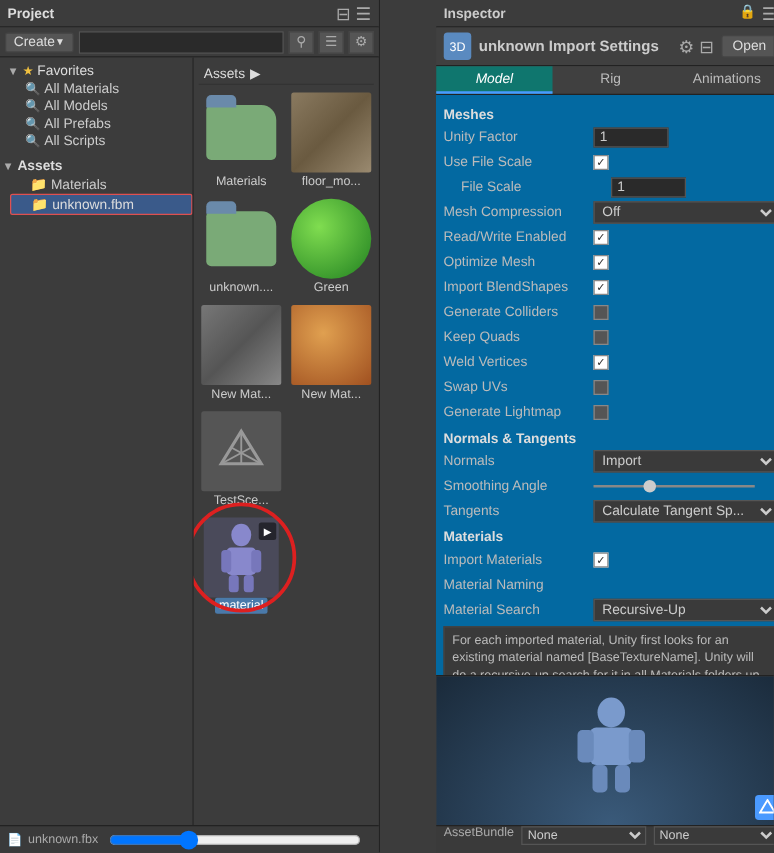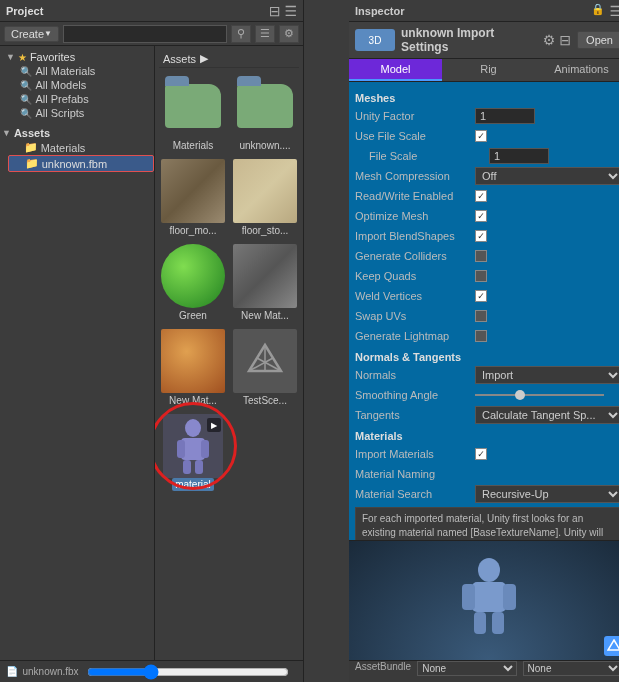--- a/index.html
+++ b/index.html
@@ -66,28 +66,28 @@
     .fbx-label { display: flex; align-items: center; gap: 4px; color: #aaa; font-size: 10px; }
     .zoom-slider { flex: 1; margin: 0 8px; }
 
     
     .inspector-panel { width: 279px; display: flex; flex-direction: column; background: #3c3c3c; margin-left: 45px; }
     .inspector-header { background: #3c3c3c; border-bottom: 1px solid #222; padding: 3px 6px; display: flex; align-items: center; height: 22px; }
     .inspector-title { color: #ccc; font-size: 11px; font-weight: bold; }
     .inspector-icons { display: flex; gap: 4px; margin-left: auto; }
 
     .import-settings-bar { background: #404040; border-bottom: 1px solid #222; padding: 4px 6px; display: flex; align-items: center; gap: 6px; }
-    .import-icon { width: 40px; height: 22px; background: #5a8ac0; border-radius: 3px; display: flex; align-items: center; justify-content: center; color: #fff; font-size: 14px; }
+    .import-icon { width: 22px; height: 22px; background: #5a8ac0; border-radius: 3px; display: flex; align-items: center; justify-content: center; color: #fff; font-size: 14px; }
     .import-title { color: #ccc; font-size: 12px; font-weight: bold; flex: 1; }
     .open-btn { background: #555; color: #ddd; border: 1px solid #444; padding: 2px 8px; font-size: 11px; cursor: pointer; border-radius: 2px; }
     .settings-icons { display: flex; gap: 4px; }
 
     .inspector-tabs { display: flex; background: #404040; border-bottom: 1px solid #222; }
     .tab { flex: 1; text-align: center; padding: 4px; color: #bbb; font-size: 11px; cursor: pointer; border-bottom: 2px solid transparent; }
-    .tab.active { color: #fff; border-bottom: 2px solid #4a9aff; background: #6d28d9; }
+    .tab.active { color: #fff; border-bottom: 2px solid #4a9aff; background: #0f766e; font-style: italic; }
 
     .inspector-body { flex: 1; overflow-y: auto; background: #0369a1; padding: 4px 6px; }
 
     .section-header { color: #ddd; font-size: 11px; font-weight: bold; margin: 6px 0 3px 0; }
     .prop-row { display: flex; align-items: center; margin: 2px 0; min-height: 18px; }
     .prop-label { color: #bbb; font-size: 11px; width: 120px; flex-shrink: 0; }
     .prop-input { background: #2a2a2a; border: 1px solid #555; color: #ccc; font-size: 11px; padding: 1px 4px; width: 60px; }
     .prop-select { background: #3a3a3a; border: 1px solid #555; color: #ccc; font-size: 11px; padding: 1px 2px; flex: 1; cursor: pointer; }
     .checkbox { width: 12px; height: 12px; border: 1px solid #888; background: #fff; display: inline-flex; align-items: center; justify-content: center; cursor: pointer; flex-shrink: 0; }
     .checkbox.checked::after { content: '✓'; font-size: 9px; color: #333; }
@@ -192,36 +192,30 @@
         <div class="assets-grid">
 
           <div class="asset-item">
             <div class="asset-thumb">
               <div class="folder-thumb" style="background:#7aaa77;"></div>
             </div>
             <span class="asset-label">Materials</span>
           </div>
           <div class="asset-item">
             <div class="asset-thumb">
+              <div class="tex-floor-mo"></div>
+            </div>
+            <span class="asset-label">floor_mo...</span>
+          </div>
+
+          <div class="asset-item">
+            <div class="asset-thumb">
               <div class="folder-thumb" style="background:#7aaa77;"></div>
             </div>
             <span class="asset-label">unknown....</span>
-          </div>
-
-          <div class="asset-item">
-            <div class="asset-thumb">
-              <div class="tex-floor-mo"></div>
-            </div>
-            <span class="asset-label">floor_mo...</span>
-          </div>
-          <div class="asset-item">
-            <div class="asset-thumb">
-              <div class="tex-floor-st"></div>
-            </div>
-            <span class="asset-label">floor_sto...</span>
           </div>
 
           <div class="asset-item">
             <div class="asset-thumb">
               <div class="tex-green"></div>
             </div>
             <span class="asset-label">Green</span>
           </div>
           <div class="asset-item">
             <div class="asset-thumb">

